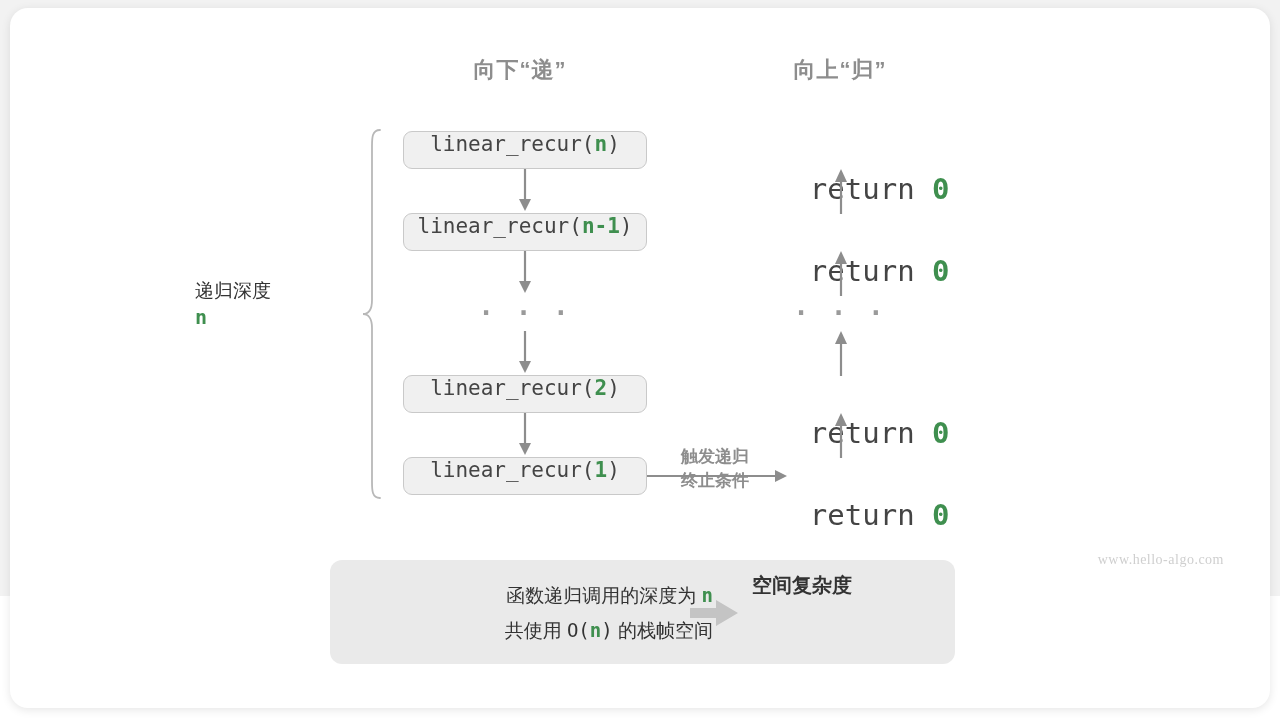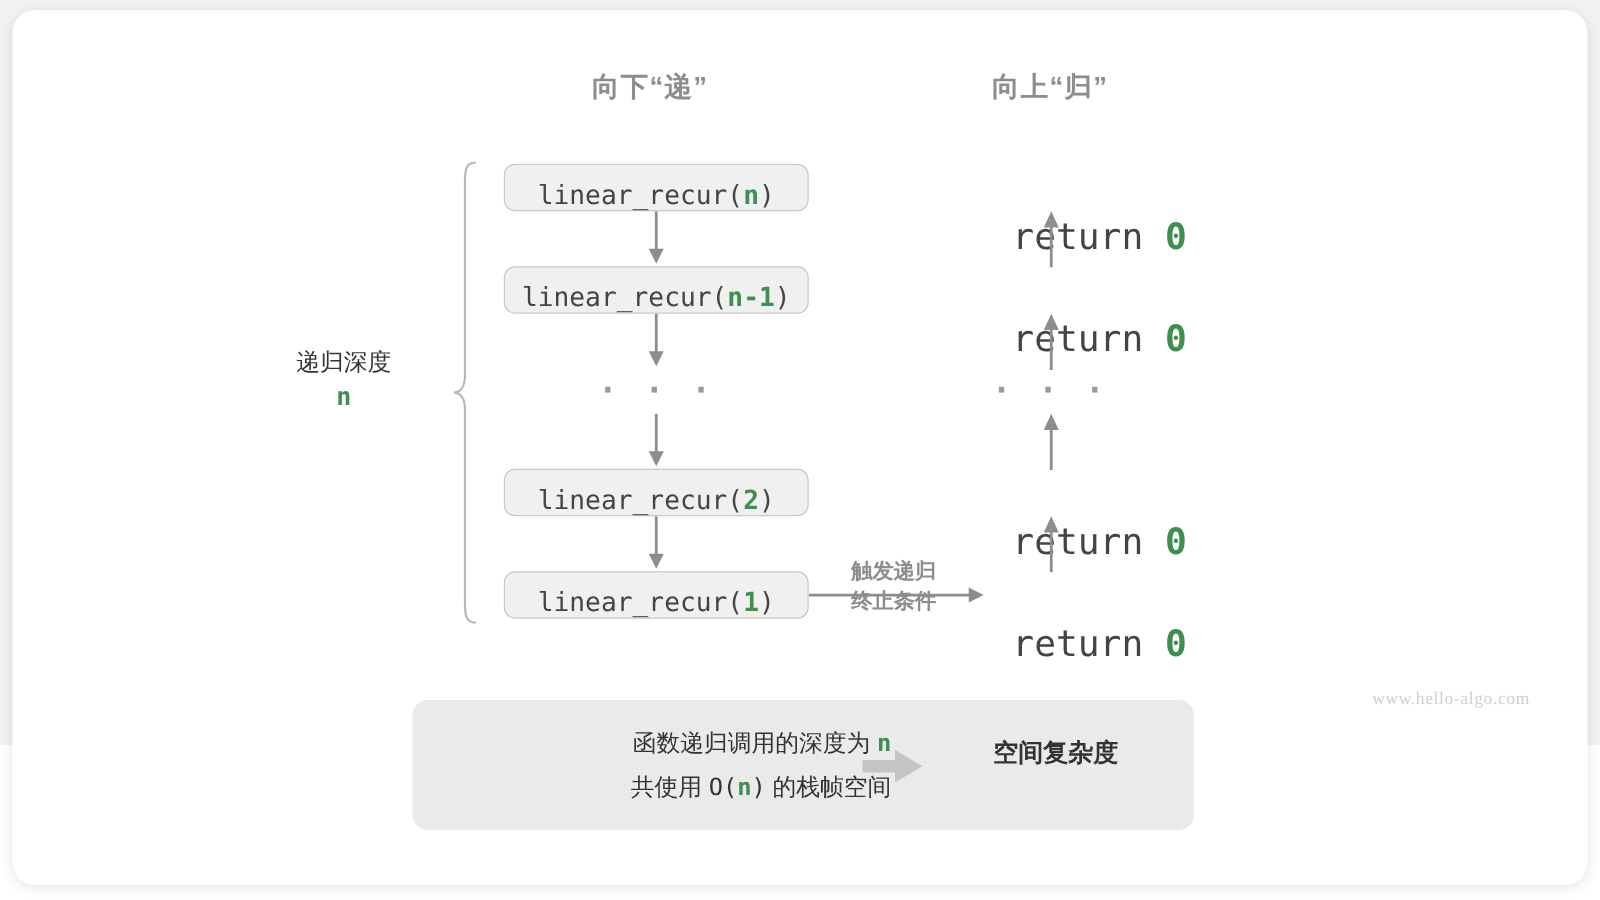--- a/index.html
+++ b/index.html
@@ -48,21 +48,21 @@
 
   
   .frame-box {
     width: 244px;
     height: 38px;
     box-sizing: border-box;
     background: #f0f0f0;
     border: 1.5px solid #c9c9c9;
     border-radius: 9px;
     display: flex;
-    align-items: flex-end;
+    align-items: flex-start;
     justify-content: center;
     font-family: "DejaVu Sans Mono", monospace;
     font-size: 21px;
     color: #444444;
     white-space: pre;
   }
   .frame-box .accent { color: #3f8f4f; font-weight: bold; }
 
   
   .ret {
@@ -80,21 +80,21 @@
     font-size: 26px;
     color: #9a9a9a;
     letter-spacing: 3px;
     white-space: pre;
     text-align: center;
     font-weight: bold;
   }
 
   
   .depth-label {
-    text-align: center;
+    text-align: left;
     white-space: nowrap;
   }
   .depth-label .t1 {
     display: block;
     font-family: "Liberation Sans", sans-serif;
     font-size: 19px;
     color: #333333;
     line-height: 26px;
   }
   .depth-label .t2 {
@@ -142,23 +142,23 @@
     color: #333333;
     line-height: 34px;
     white-space: nowrap;
   }
   .sum-left .mono { font-family: "DejaVu Sans Mono", monospace; font-size: 19px; }
   .sum-left .accent { color: #3f8f4f; font-family: "DejaVu Sans Mono", monospace; font-weight: bold; }
 
   .sum-right {
     position: absolute;
     left: 422px;
-    top: 26px;
+    top: 8px;
     width: 185px;
-    text-align: center;
+    text-align: left;
   }
   .sum-right .title {
     font-family: "Liberation Sans", sans-serif;
     font-size: 20px;
     font-weight: bold;
     color: #333333;
     line-height: 34px;
     white-space: nowrap;
   }
   .sum-right .value {

